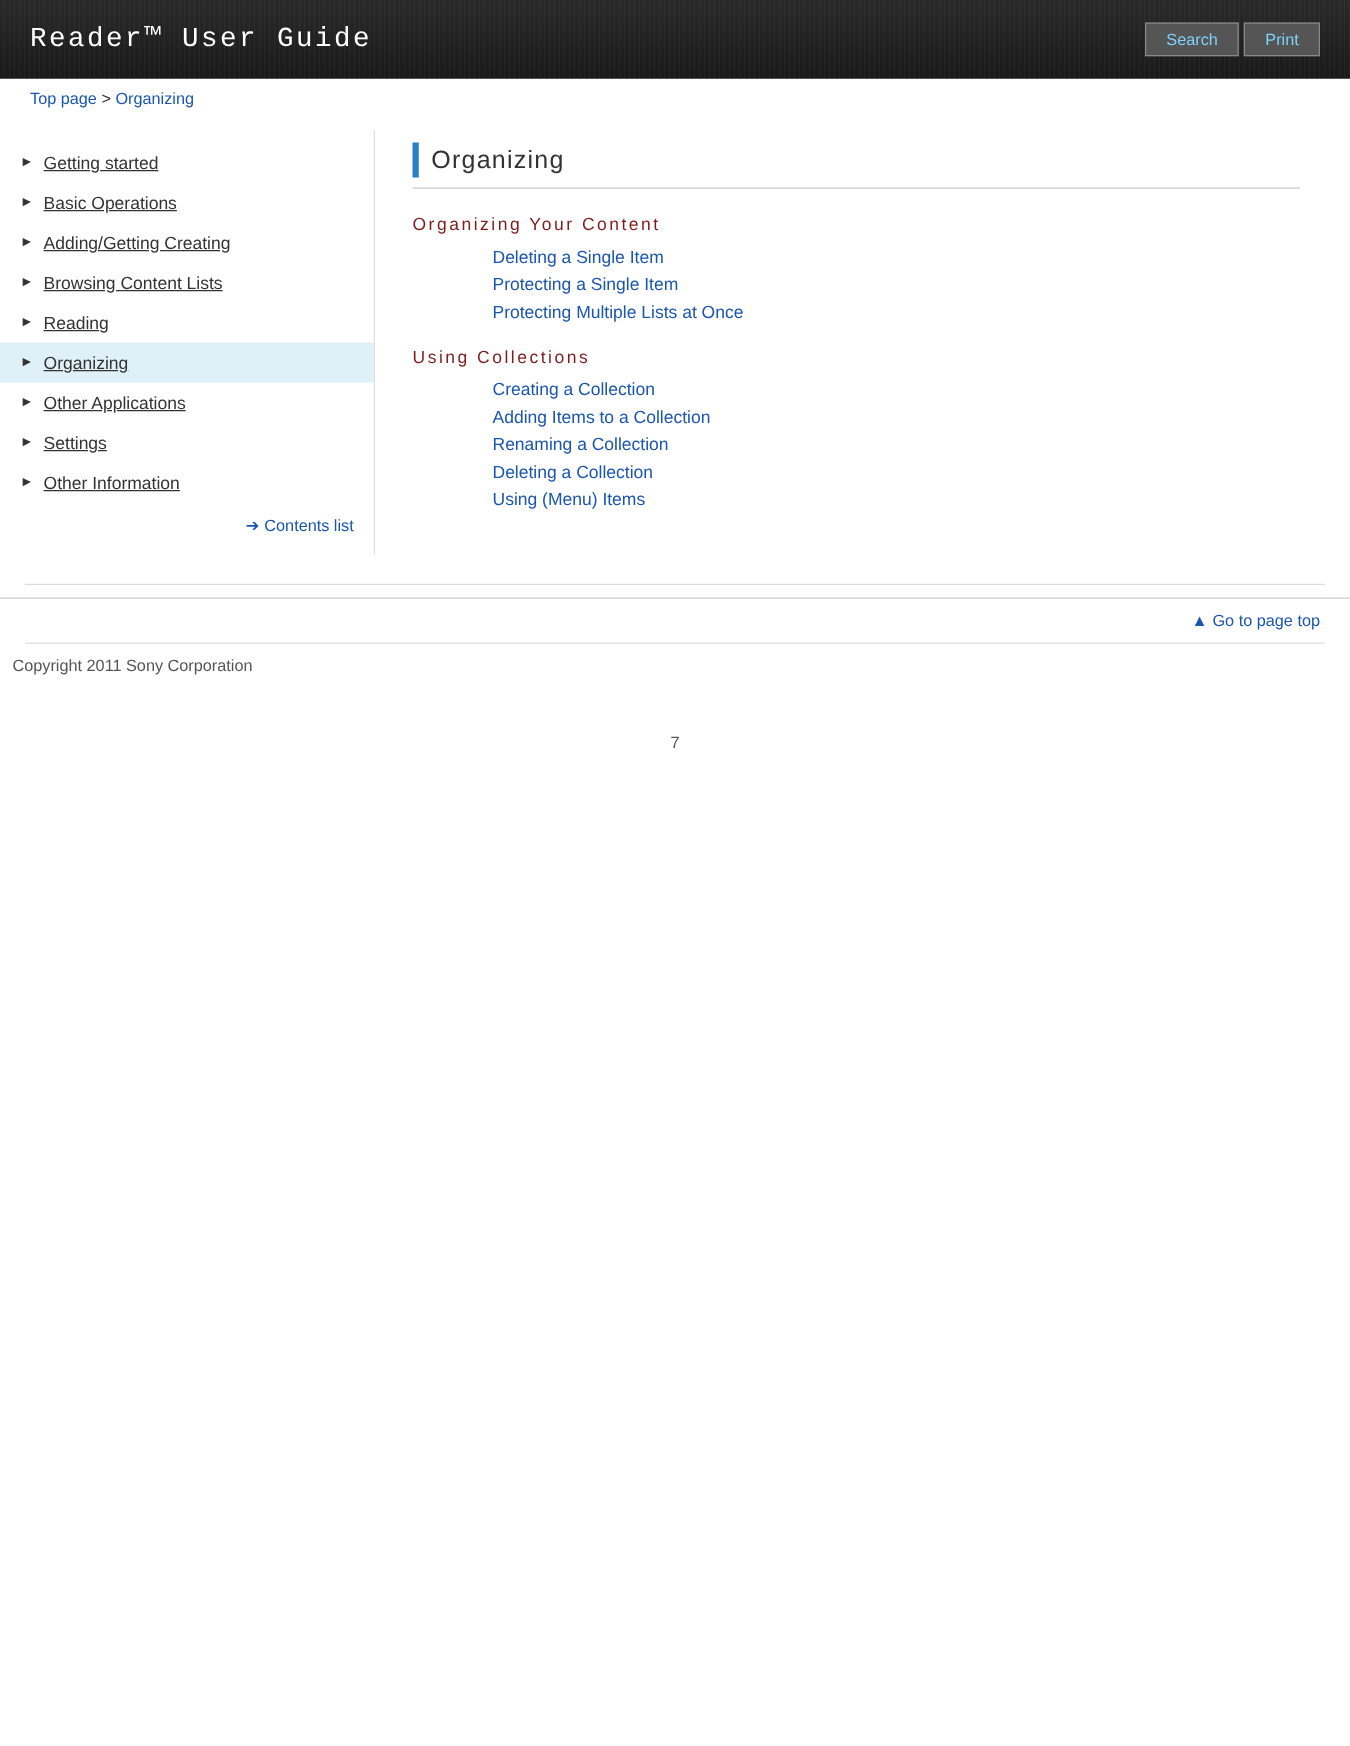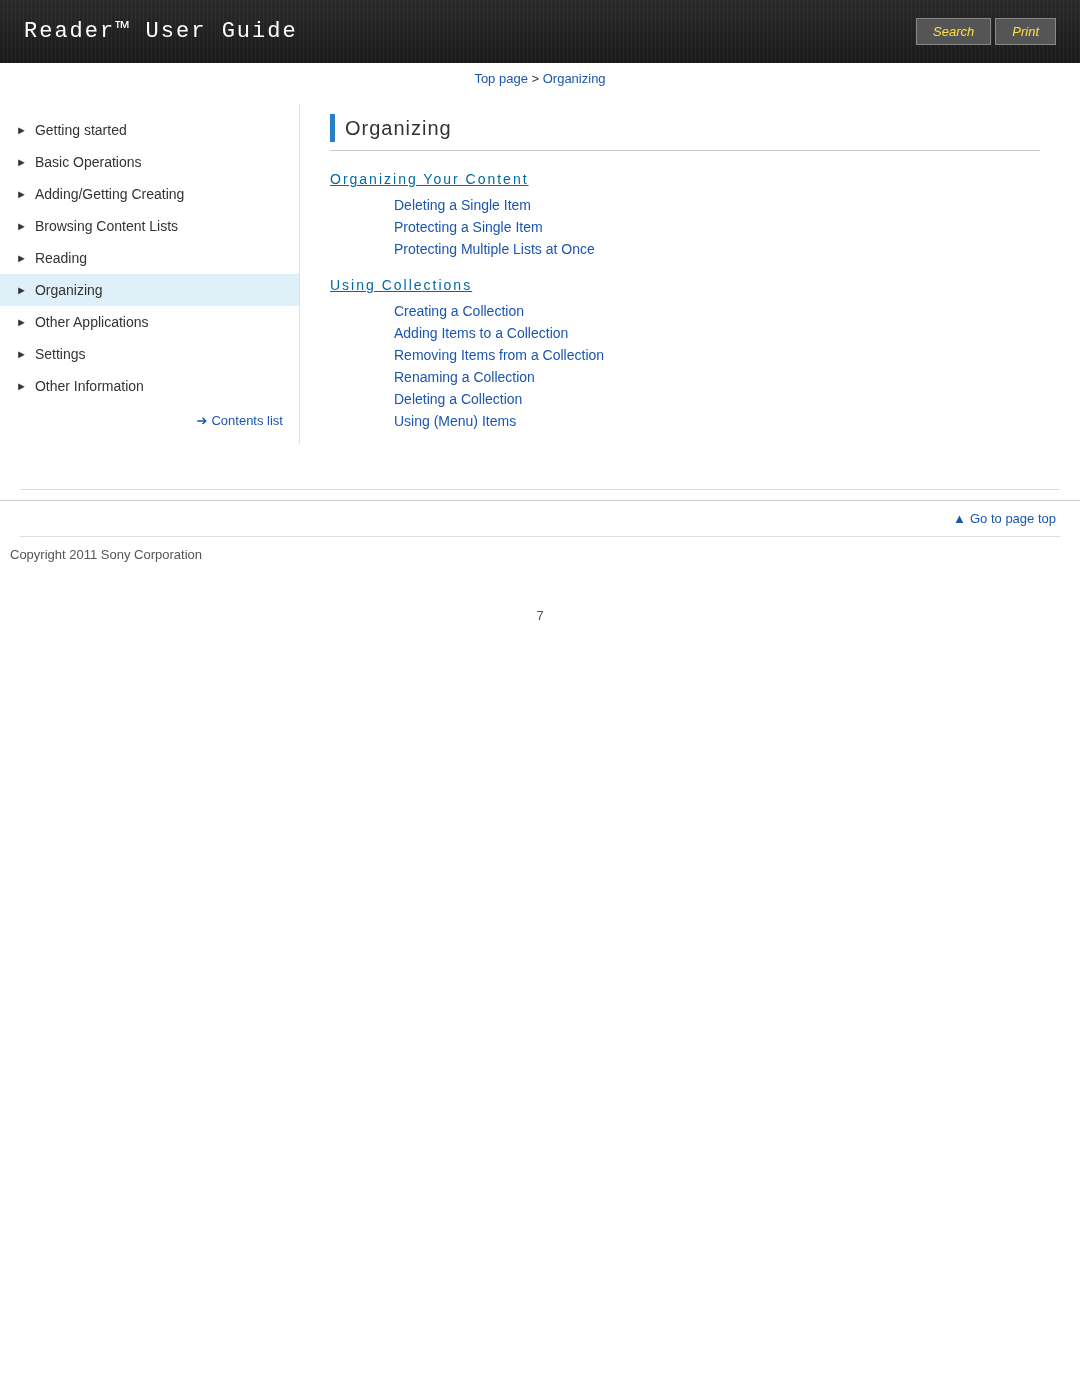--- a/index.html
+++ b/index.html
@@ -49,32 +49,31 @@
 
     .header-buttons {
       display: flex;
       gap: 4px;
       position: relative;
       z-index: 1;
     }
 
     .header-btn {
       background: #555;
-      color: #fde047;
+      color: #7dd3fc;
       border: 1px solid #888;
       padding: 5px 16px;
       font-size: 13px;
       cursor: pointer;
       font-family: Arial, sans-serif;
-      font-style: italic;
     }
 
     
     .breadcrumb-bar {
-      text-align: center;
+      text-align: left;
       padding: 8px 24px;
       font-size: 13px;
       border-bottom: none;
     }
 
     .breadcrumb-link {
       color: #1a56b0;
       text-decoration: none;
     }
 
@@ -107,20 +106,21 @@
     }
 
     .sidebar-item .arrow {
       color: #333;
       margin-right: 8px;
       font-size: 11px;
     }
 
     .sidebar-item .label {
       color: #333;
+      text-decoration: underline;
     }
 
     .sidebar-item.active .label {
       color: #333;
       font-weight: normal;
     }
 
     .contents-link-row {
       padding: 10px 16px 6px;
       text-align: right;
@@ -160,24 +160,23 @@
     .heading-text {
       font-size: 20px;
       font-weight: normal;
       letter-spacing: 1px;
       color: #333;
     }
 
     .section-title {
       font-size: 14px;
       letter-spacing: 2px;
-      color: #0369a1;
+      color: #7f1d1d;
       margin-bottom: 10px;
       margin-top: 6px;
-      text-decoration: underline;
     }
 
     .link-list {
       list-style: none;
       margin-bottom: 20px;
       padding-left: 20px;
     }
 
     .link-list li {
       margin-bottom: 6px;
@@ -313,21 +312,20 @@
     <ul class="link-list">
       <li><a href="#">Deleting a Single Item</a></li>
       <li><a href="#">Protecting a Single Item</a></li>
       <li><a href="#">Protecting Multiple Lists at Once</a></li>
     </ul>
 
     <div class="section-title">Using Collections</div>
     <ul class="link-list">
       <li><a href="#">Creating a Collection</a></li>
       <li><a href="#">Adding Items to a Collection</a></li>
-      <li><a href="#">Removing Items from a Collection</a></li>
       <li><a href="#">Renaming a Collection</a></li>
       <li><a href="#">Deleting a Collection</a></li>
       <li><a href="#">Using (Menu) Items</a></li>
     </ul>
 
   </main>
 </div>
 
 <hr class="divider">
 

